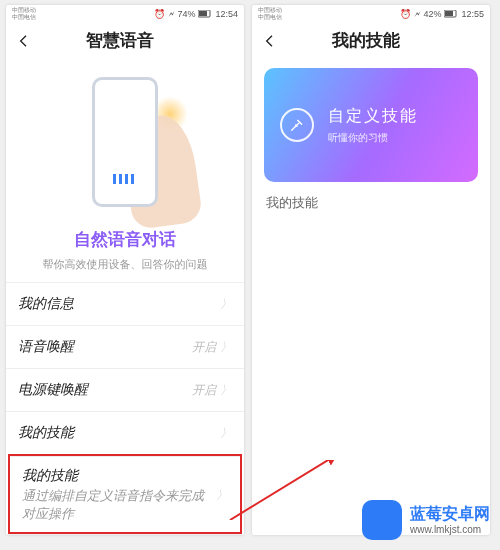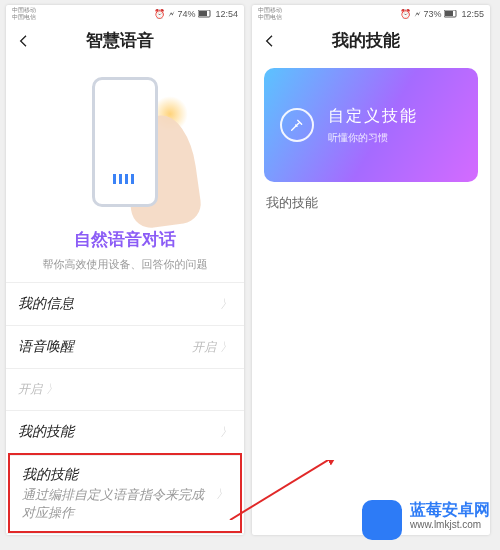--- a/index.html
+++ b/index.html
@@ -167,21 +167,21 @@
     content:""; position:absolute; left:12px; right:12px; height:2px; background:#d6d6d6;
   }
   .empty-icon::before{ top:18px; }
   .empty-icon::after{ top:28px; box-shadow:0 10px 0 #d6d6d6; right:20px;}
   .empty-text{ font-size:12px; color:#999;}
 
   
   .wm{
     position:absolute;
     right:6px; bottom:6px;
-    display:flex; gap:8px;
+    display:flex; align-items:center; gap:8px;
     background:rgba(255,255,255,.0);
     padding:4px 4px;
   }
   .wm-icon{
     width:40px; height:40px;
     background:#2d7bf6;
     border-radius:10px;
   }
   .wm-text{ display:flex; flex-direction:column; line-height:1.2;}
   .wm-text .name{ font-size:16px; font-weight:700; color:#2d7bf6;}
@@ -238,20 +238,21 @@
       </span>
   </div>
   <div class="list-item">
     <span class="lbl">语音唤醒</span>
     <span class="meta">
         <span>开启</span>
         <span class="chev">〉</span>
       </span>
   </div>
   <div class="list-item">
+    <span class="lbl">电源键唤醒</span>
     <span class="meta">
         <span>开启</span>
         <span class="chev">〉</span>
       </span>
   </div>
   <div class="list-item">
     <span class="lbl">我的技能</span>
     <span class="meta">
         <span class="chev">〉</span>
       </span>
@@ -273,21 +274,21 @@
 
 <div class="device device-right">
   <div class="statusbar">
     <div class="sb-left">
       <span>中国移动</span>
       <span>中国电信</span>
     </div>
     <div class="sb-right">
       <span>⏰</span>
       <span>🗲</span>
-      <span>73%</span>
+      <span>42%</span>
       <svg width="14" height="8">
           <rect x="0" y="0" width="12" height="7" rx="1" fill="none" stroke="#555"></rect>
           <rect x="1" y="1" width="8" height="5" fill="#555"></rect>
         </svg>
       <span>12:55</span>
     </div>
   </div>
 
   <div class="titlebar">
     <svg class="back" viewBox="0 0 24 24">

